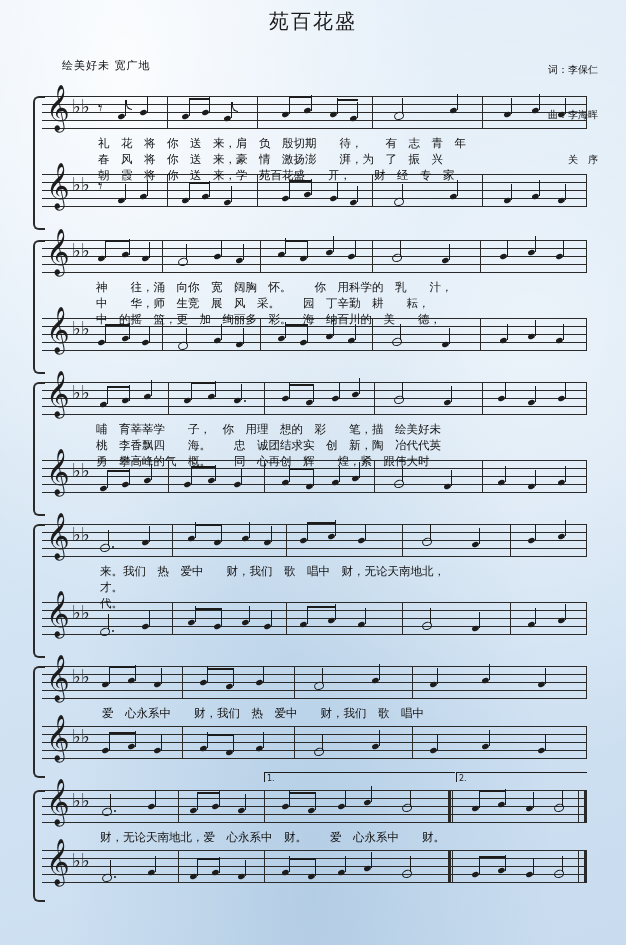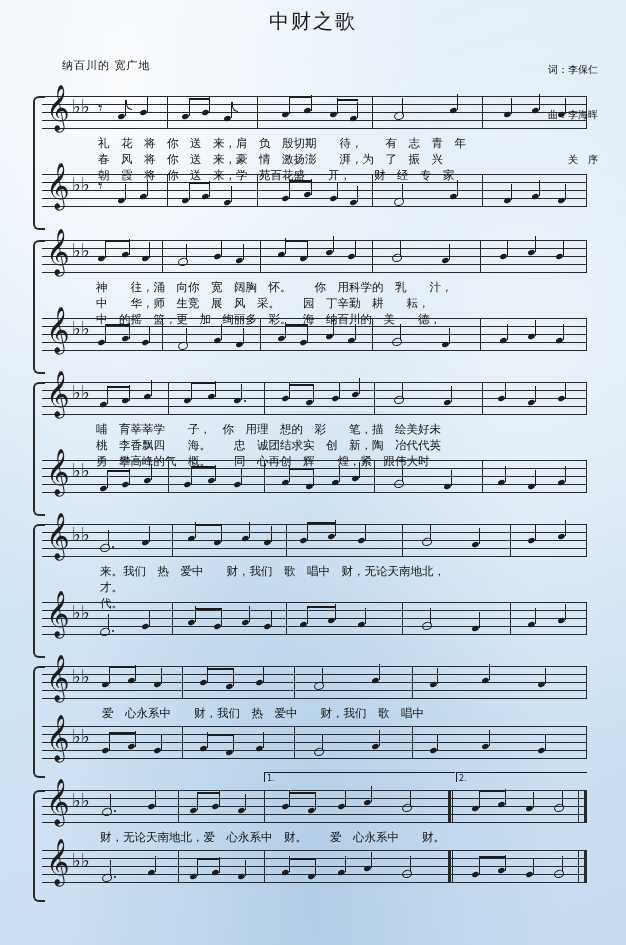--- a/index.html
+++ b/index.html
@@ -182,29 +182,29 @@
     color: #1c1c1c;
     top: 1px;
     left: 2px;
   }
 </style>
 </head>
 <body>
 
 <div class="paper"></div>
 
-<div class="title">中财之歌</div>
+<div class="title">苑百花盛</div>
 
 <div class="credits">
   <div>词：李保仁</div>
   <div>曲：李海晖</div>
   <div>关　序</div>
 </div>
 
-<div class="tempo">纳百川的 宽广地</div>
+<div class="tempo">绘美好未 宽广地</div>
 
 <div class="system" style="top:96px">
   <div class="brace" style="top:0; height:130px;"></div>
 
   <div class="staff" style="position:absolute; top:0; left:0;">
     <div class="line"></div>
       <div class="line"></div>
       <div class="line"></div>
       <div class="line"></div>
       <div class="line"></div>

